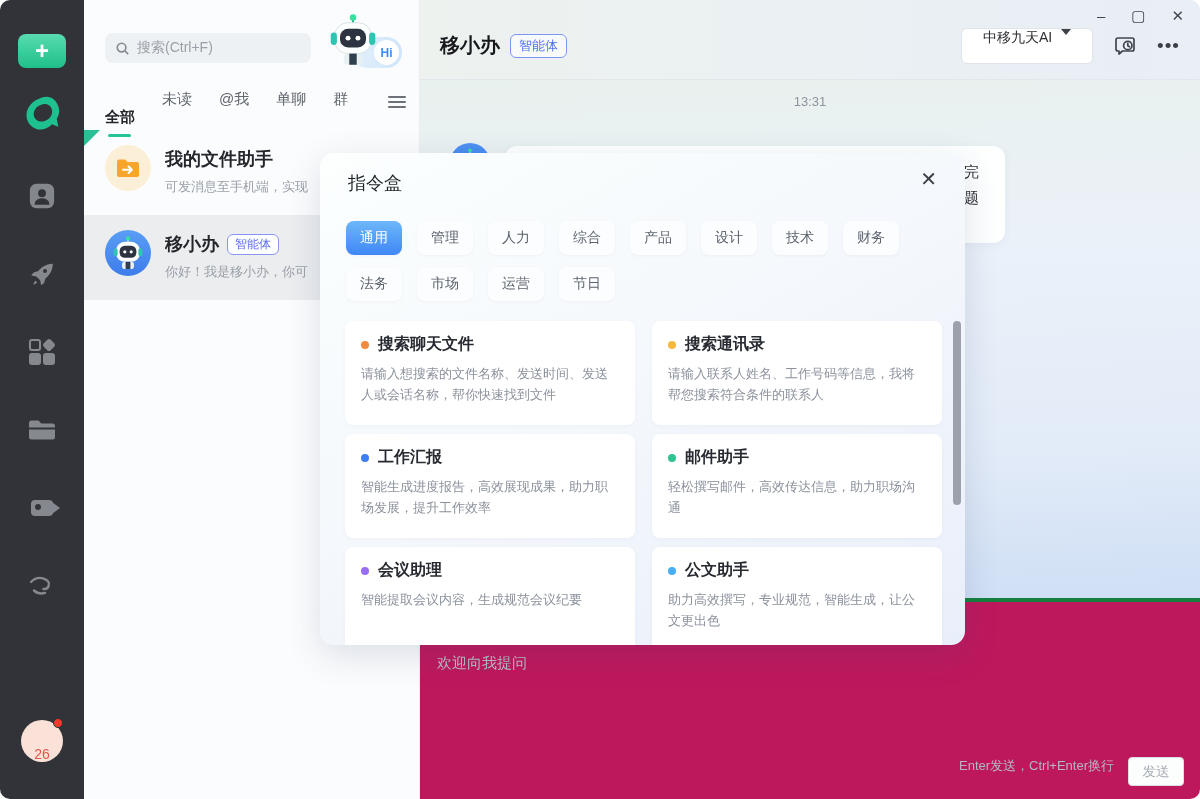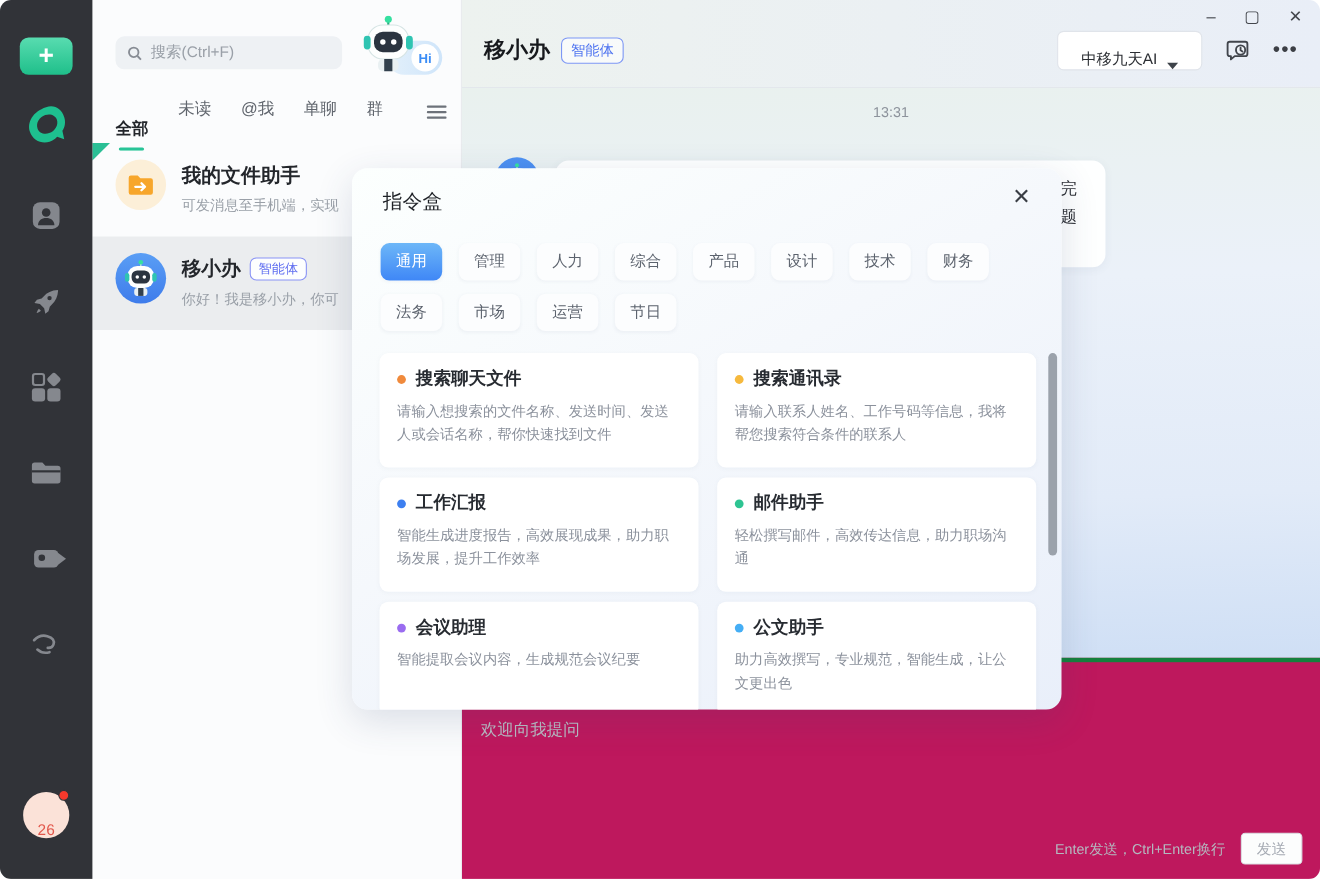--- a/index.html
+++ b/index.html
@@ -48,34 +48,34 @@
   .ci-sub { margin-top:7px; font-size:13px; color:#9aa0a8; white-space:nowrap; overflow:hidden; }
 
   
   .main { position:absolute; left:420px; top:0; right:0; height:100%; }
   .win-controls { position:absolute; top:8px; right:16px; display:flex; gap:26px; z-index:10; }
   .win-controls span { font-size:15px; color:#43464c; line-height:1; }
   .main-header { position:absolute; left:0; top:0; width:100%; height:80px; background:linear-gradient(90deg,#edf2ef,#e9eef7); border-bottom:1px solid #e3e7ec; display:flex; align-items:center; padding:12px 20px 0; }
   .mh-title { font-size:20px; font-weight:700; color:#17191d; }
   .mh-badge { margin-left:10px; font-size:13px; color:#4f74f0; border:1px solid #7d97f5; border-radius:6px; padding:2px 8px; background:rgba(255,255,255,.65); }
   .mh-right { margin-left:auto; display:flex; align-items:center; gap:20px; }
-  .model-select { width:132px; height:36px; background:#fff; border:1px solid #e0e4ea; border-radius:6px; display:flex; align-items:flex-end; justify-content:center; gap:9px; }
+  .model-select { width:132px; height:36px; background:#fff; border:1px solid #e0e4ea; border-radius:6px; display:flex; align-items:flex-start; justify-content:center; gap:9px; }
   .model-select span { font-size:14px; color:#2b2e33; }
   .caret-down { width:0; height:0; border-left:5px solid transparent; border-right:5px solid transparent; border-top:6px solid #3e434a; }
   .dots-icon { font-size:19px; color:#3c3f45; letter-spacing:1px; }
 
   .chat-area { position:absolute; left:0; top:80px; width:100%; height:518px; background:linear-gradient(178deg,#e9f1ee 0%,#ebf1f9 35%,#e2ebf8 72%,#cfdff5 100%); }
   .timestamp { position:absolute; top:14px; width:100%; text-align:center; font-size:13px; color:#8d939c; }
   .msg-avatar { position:absolute; left:30px; top:63px; width:40px; height:40px; border-radius:50%; background:linear-gradient(180deg,#4e92f2,#3e7ceb); display:flex; align-items:center; justify-content:center; }
   .msg-bubble { position:absolute; left:85px; top:66px; width:500px; height:97px; background:#feffff; border-radius:12px; box-shadow:0 2px 8px rgba(60,80,120,.06); padding:13px 26px 0 20px; }
   .msg-line { text-align:right; font-size:15px; line-height:26px; color:#2c2f34; }
 
   .composer { position:absolute; left:0; top:598px; width:100%; height:201px; background:#be185d; border-top:4px solid #15803d; }
   .composer-ph { position:absolute; left:17px; top:52px; font-size:15px; color:#b8bcc3; }
-  .composer-bottom { position:absolute; right:16px; bottom:13px; display:flex; align-items:center; gap:14px; }
+  .composer-bottom { position:absolute; right:16px; bottom:13px; display:flex; gap:14px; }
   .composer-hint { font-size:13px; color:#b4b8bf; }
   .send-btn { width:56px; height:29px; background:#fcfdfd; border:1px solid #dbdfe4; border-radius:4px; color:#a6abb4; font-size:13.5px; display:flex; align-items:center; justify-content:center; }
 
   
   .modal { position:absolute; left:320px; top:153px; width:645px; height:492px; border-radius:14px; background:linear-gradient(150deg,#fcfffe 0%,#f5f8fc 45%,#e9effa 100%); box-shadow:0 10px 34px rgba(50,70,110,.16); z-index:100; overflow:hidden; }
   .modal-title { position:absolute; left:28px; top:18px; font-size:18px; font-weight:400; color:#1e2126; }
   .modal-close { position:absolute; right:28px; top:16px; font-size:20px; color:#3a3e45; line-height:1; }
   .cat-rows { position:absolute; left:26px; top:68px; width:595px; display:flex; flex-wrap:wrap; gap:12px 15px; }
   .chip { height:34px; padding:0 14px; border-radius:8px; background:#fcfdfe; box-shadow:0 1px 3px rgba(90,110,140,.06); font-size:14px; color:#5c636e; display:flex; align-items:center; }
   .chip.active { background:linear-gradient(180deg,#6db7f8,#3f87f6); color:#fff; }

